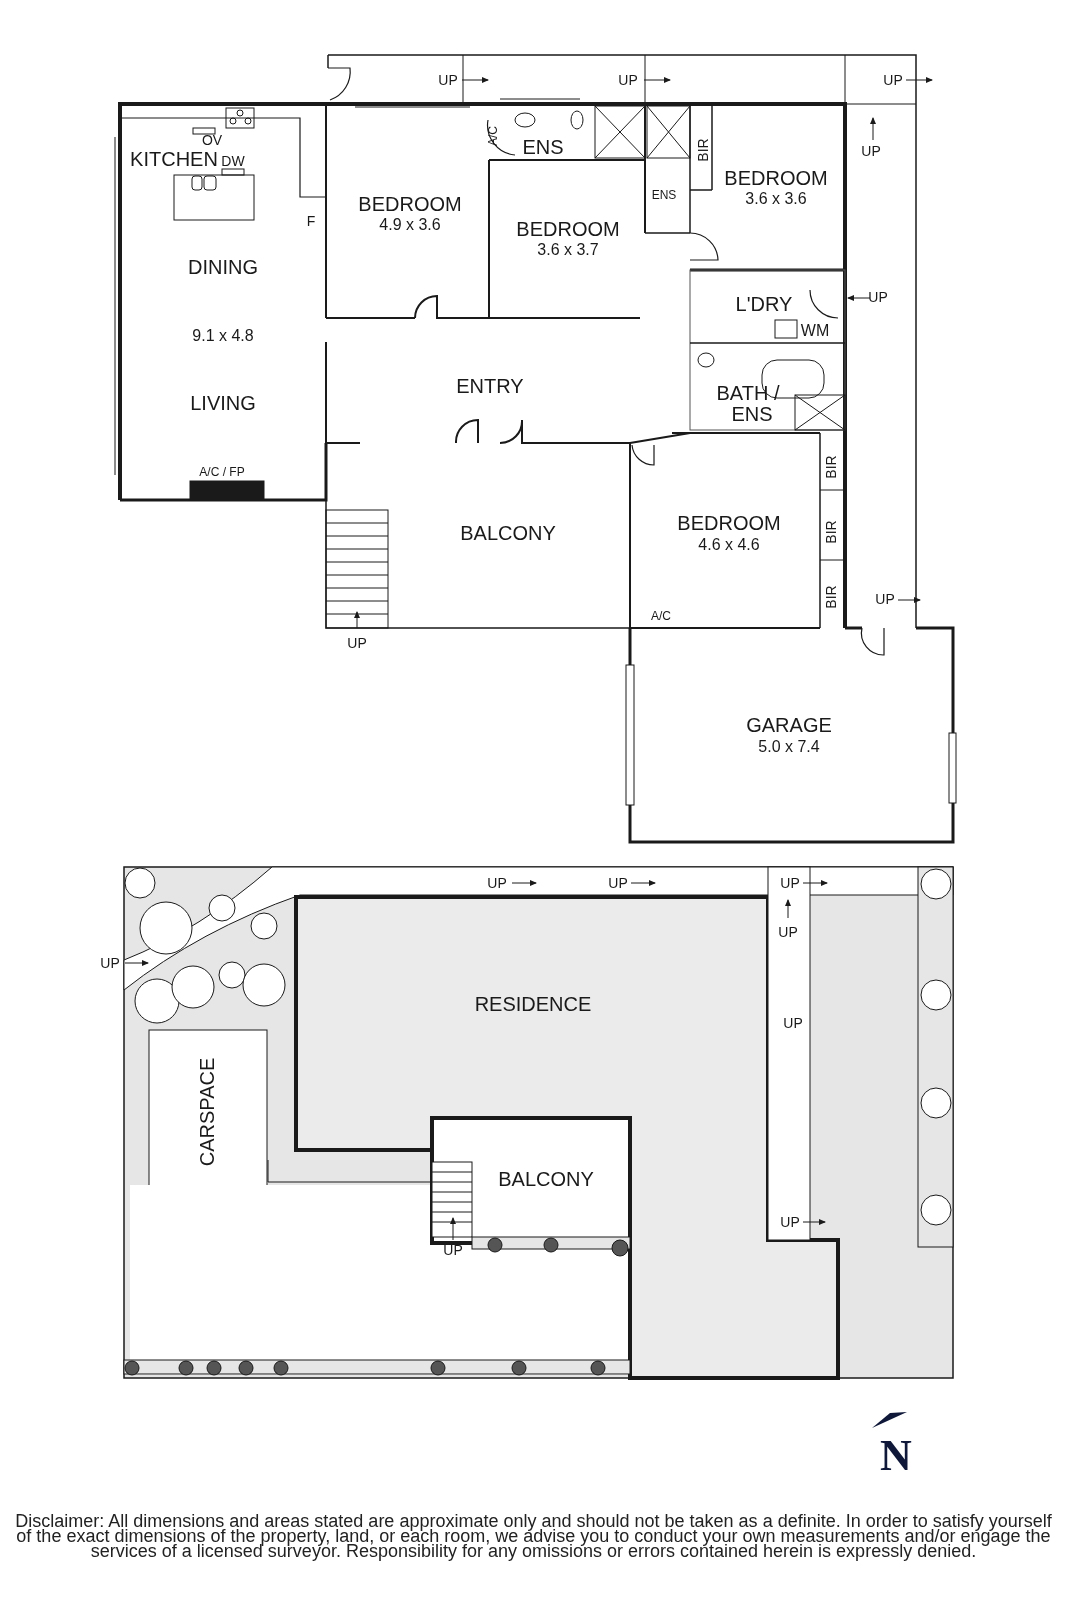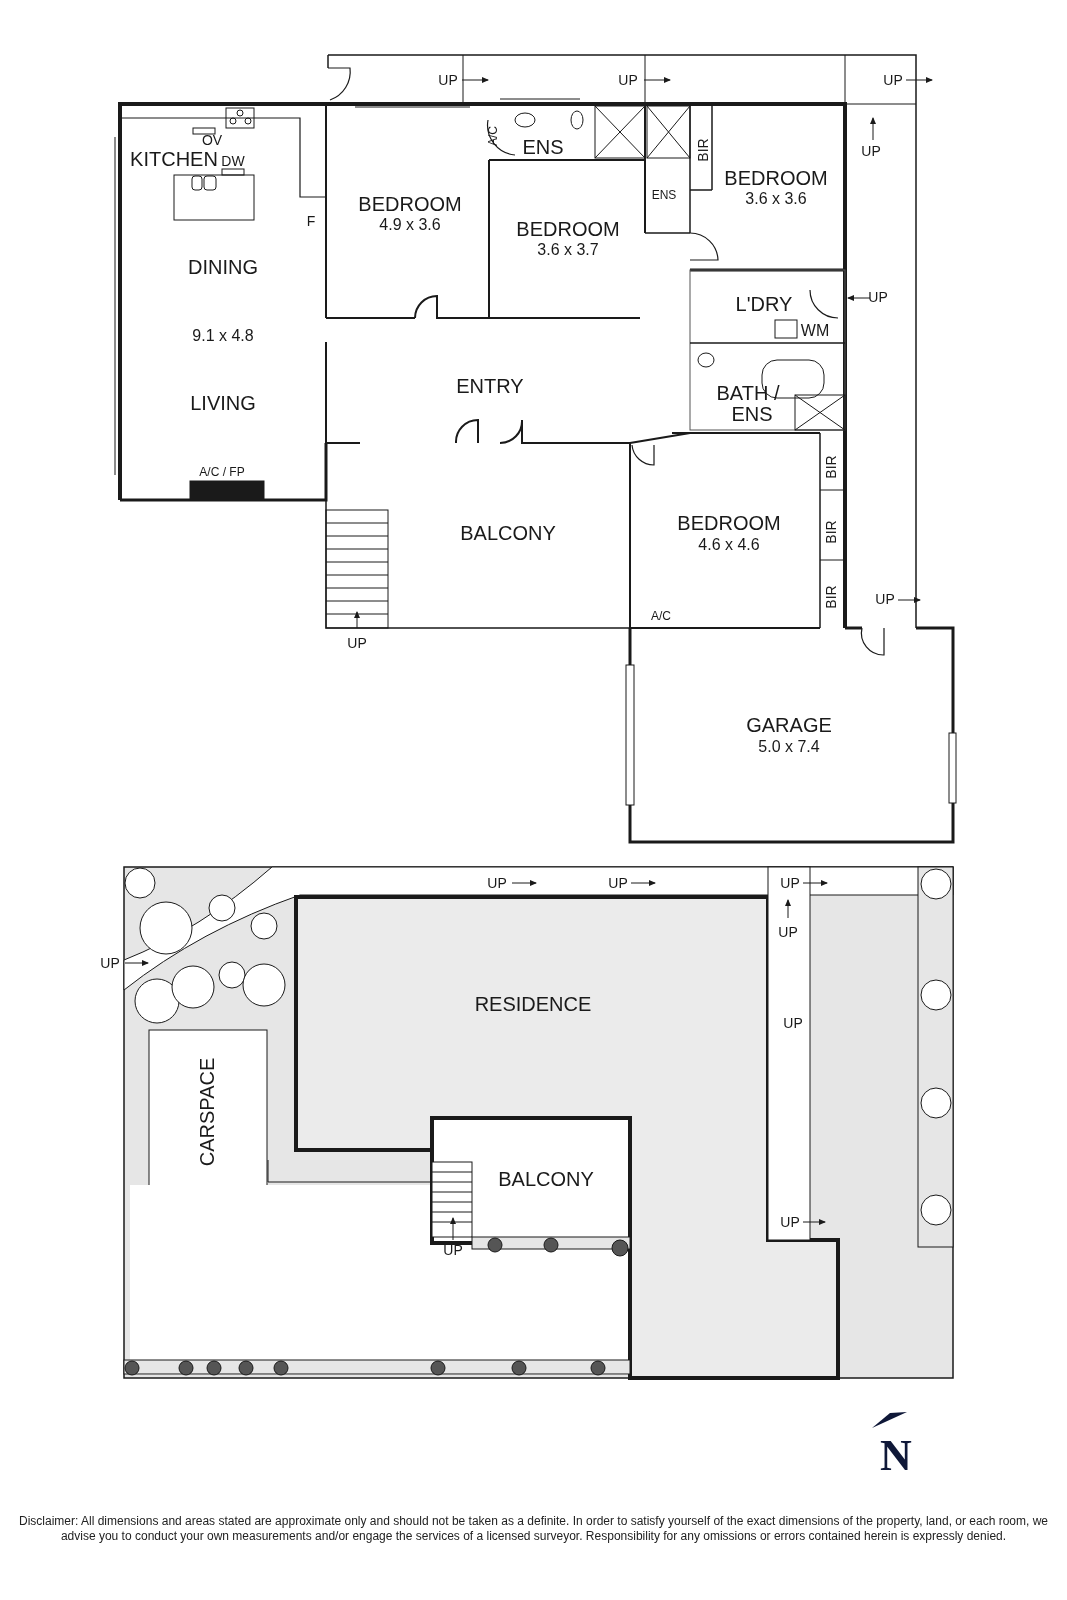--- a/index.html
+++ b/index.html
@@ -3,21 +3,21 @@
 <meta charset="utf-8">
 <style>
   html,body{margin:0;padding:0;background:#ffffff;}
   body{width:1067px;height:1600px;position:relative;overflow:hidden;font-family:"Liberation Sans",sans-serif;color:#1a1a1a;}
   svg{position:absolute;left:0;top:0;}
   .lbl{font-family:"Liberation Sans",sans-serif;fill:#1a1a1a;}
   .room{font-size:20px;}
   .dim{font-size:16px;}
   .small{font-size:14px;}
   .tiny{font-size:12px;}
-  .disclaimer{position:absolute;left:10px;top:1514px;width:1047px;text-align:center;font-size:12px;line-height:15px;color:#222;font-family:"Liberation Sans",sans-serif;}
+  .disclaimer{position:absolute;left:10px;top:1514px;width:1047px;text-align:center;font-size:18px;line-height:15px;color:#222;font-family:"Liberation Sans",sans-serif;}
   .north{position:absolute;left:880px;top:1430px;font-family:"Liberation Serif",serif;font-size:44px;font-weight:bold;color:#0f1838;}
 </style>
 </head>
 <body>
 
 <svg width="1067" height="1600" viewBox="0 0 1067 1600">
   <defs>
     <marker id="arr" markerWidth="8" markerHeight="8" refX="6" refY="3" orient="auto">
       <path d="M0,0 L7,3 L0,6 z" fill="#1a1a1a"></path>
     </marker>

